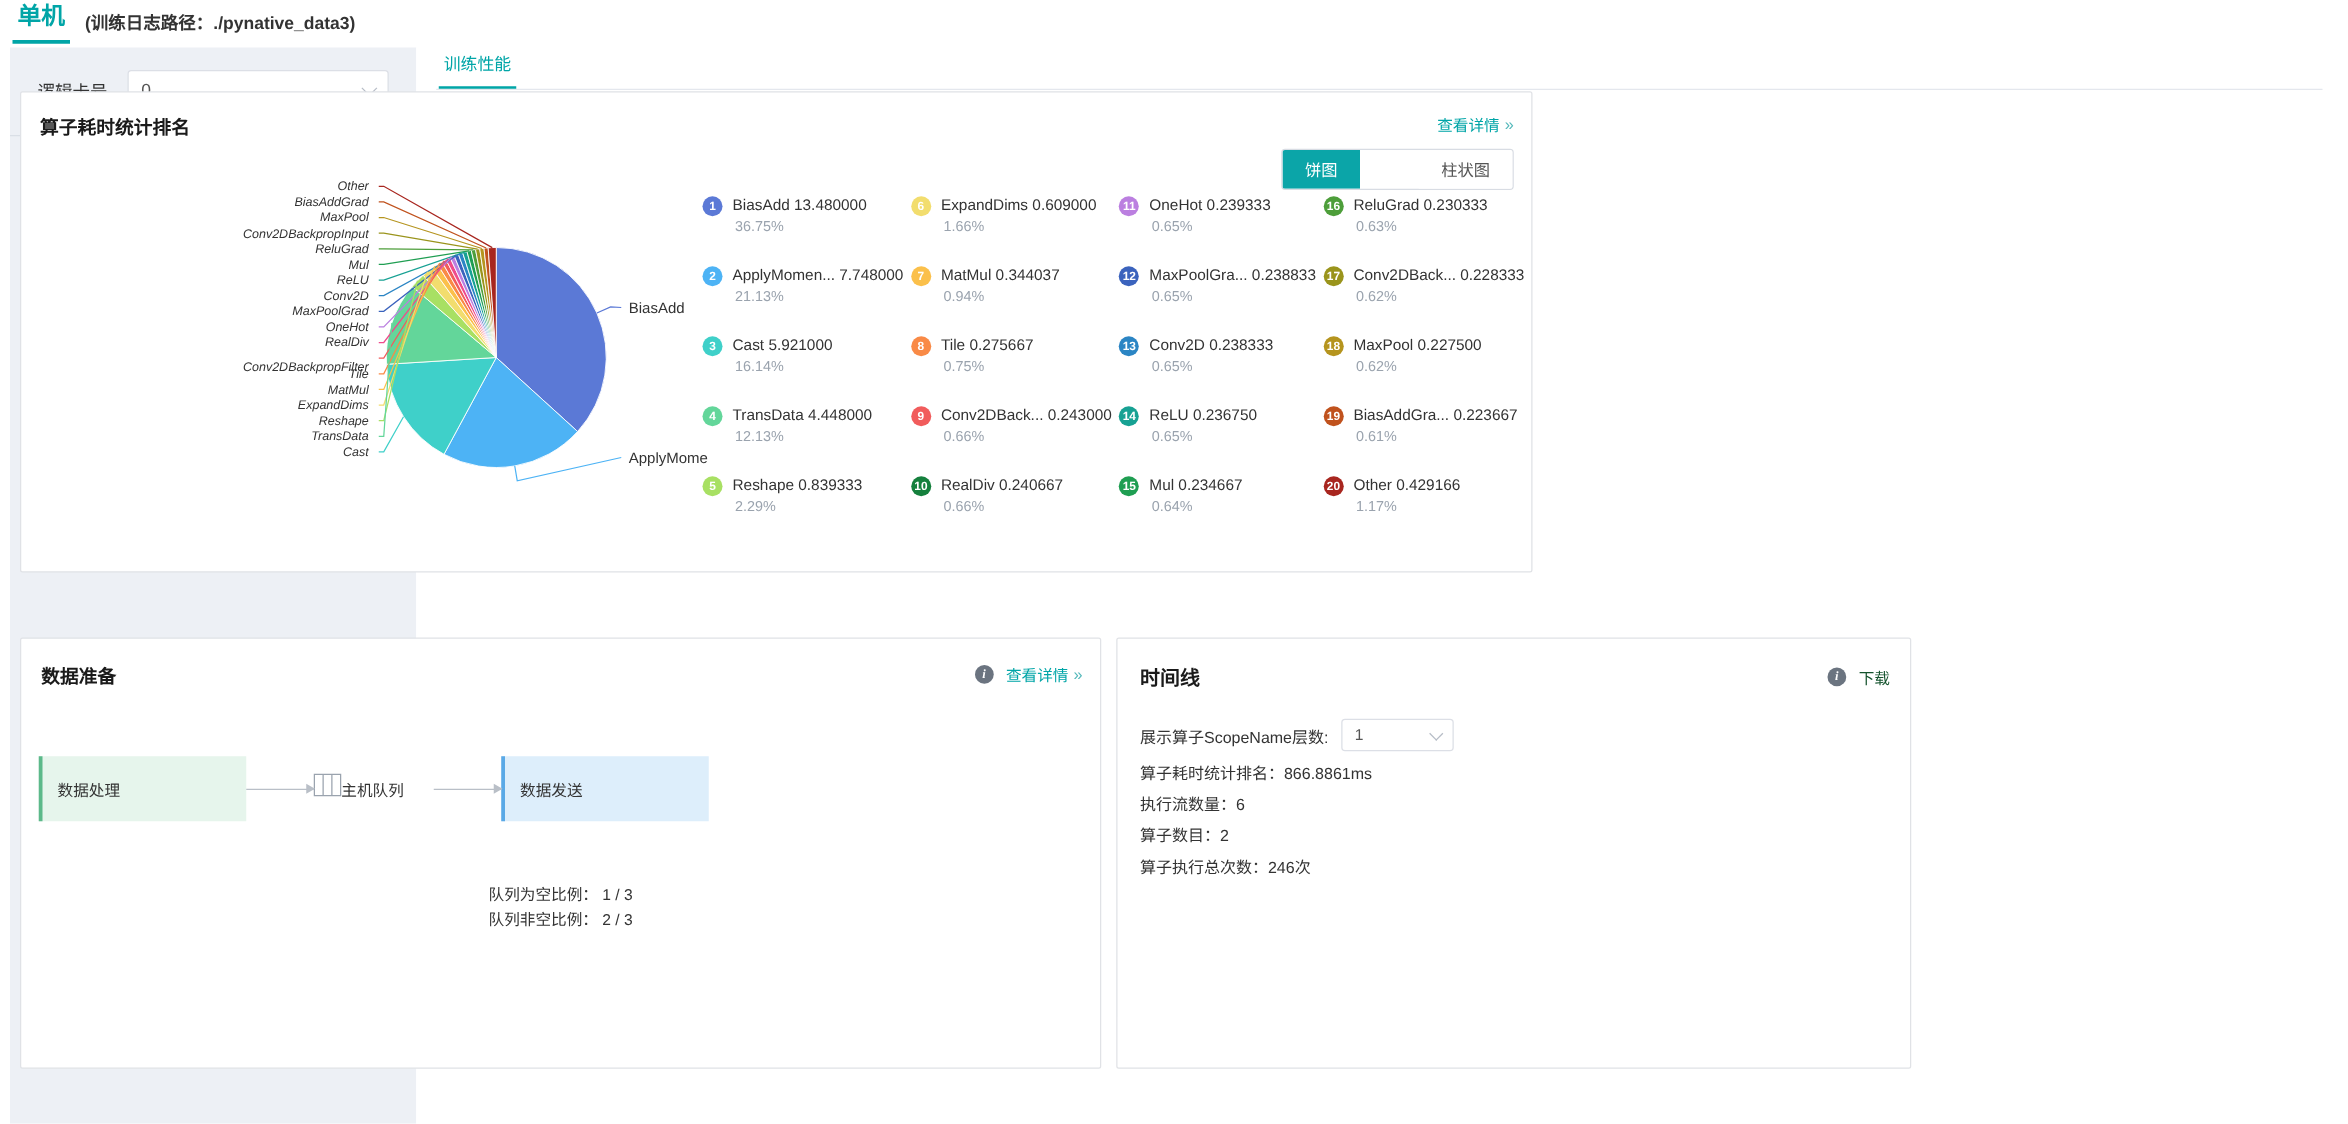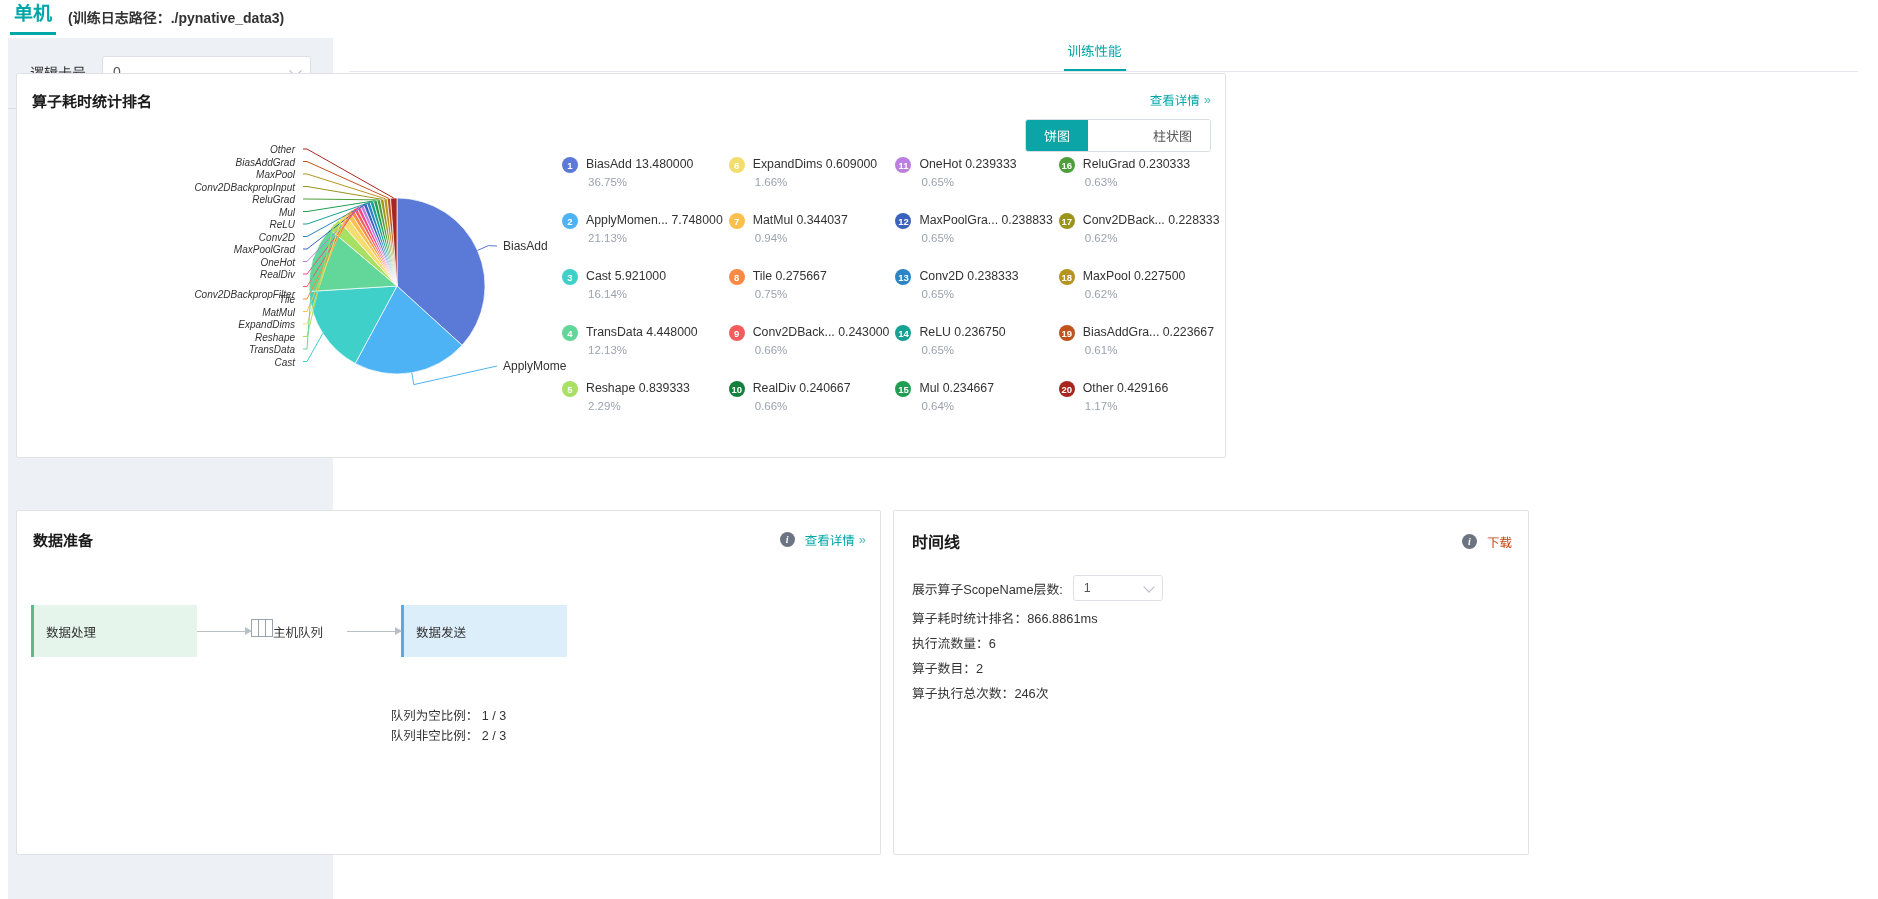--- a/index.html
+++ b/index.html
@@ -86,21 +86,21 @@
   }
 
   
   .main {
     position: absolute; left: 333px; top: 38px;
     width: 1545px; height: 861px; background: #fff;
     padding: 0 20px 0 16px;
   }
   .tabs {
     height: 34px; border-bottom: 1px solid #e4e7ed;
-    display: flex; align-items: flex-end; padding-left: 2px; justify-content: center;
+    display: flex; align-items: flex-end; padding-left: 2px;
   }
   .tab {
     font-size: 13.5px; color: #00a5a7; padding: 0 4px 9px 4px;
     border-bottom: 2px solid #00a5a7; margin-right: 20px;
   }
 
   .panel {
     border: 1px solid #e0e2e6; background: #fff; border-radius: 2px;
     position: relative;
   }
@@ -206,21 +206,21 @@
   
   #timeline-panel {
     position: absolute; left: 893px; top: 510px; width: 636px; height: 345px;
   }
   #timeline-panel .p-head {
     position: absolute; left: 18px; top: 18px; right: 16px;
     display: flex; justify-content: space-between; align-items: center;
   }
   .tl-title { font-size: 16px; font-weight: 700; color: #1a1a1a; }
   .tl-right { display: flex; align-items: center; }
-  .tl-dl { font-size: 12.5px; color: #c2410c; }
+  .tl-dl { font-size: 12.5px; color: #14532d; }
   .tl-rows { position: absolute; left: 18px; top: 60px; right: 16px; }
   .tl-row {
     display: flex; align-items: center; font-size: 12.8px; color: #333;
     height: 25px; margin-bottom: 0px;
   }
   .tl-select {
     margin-left: 10px; width: 90px; height: 26px; background: #fff;
     border: 1px solid #dcdfe6; border-radius: 3px; position: relative;
     display: flex; align-items: center; padding-left: 10px; font-size: 12.5px; color: #555;
   }

